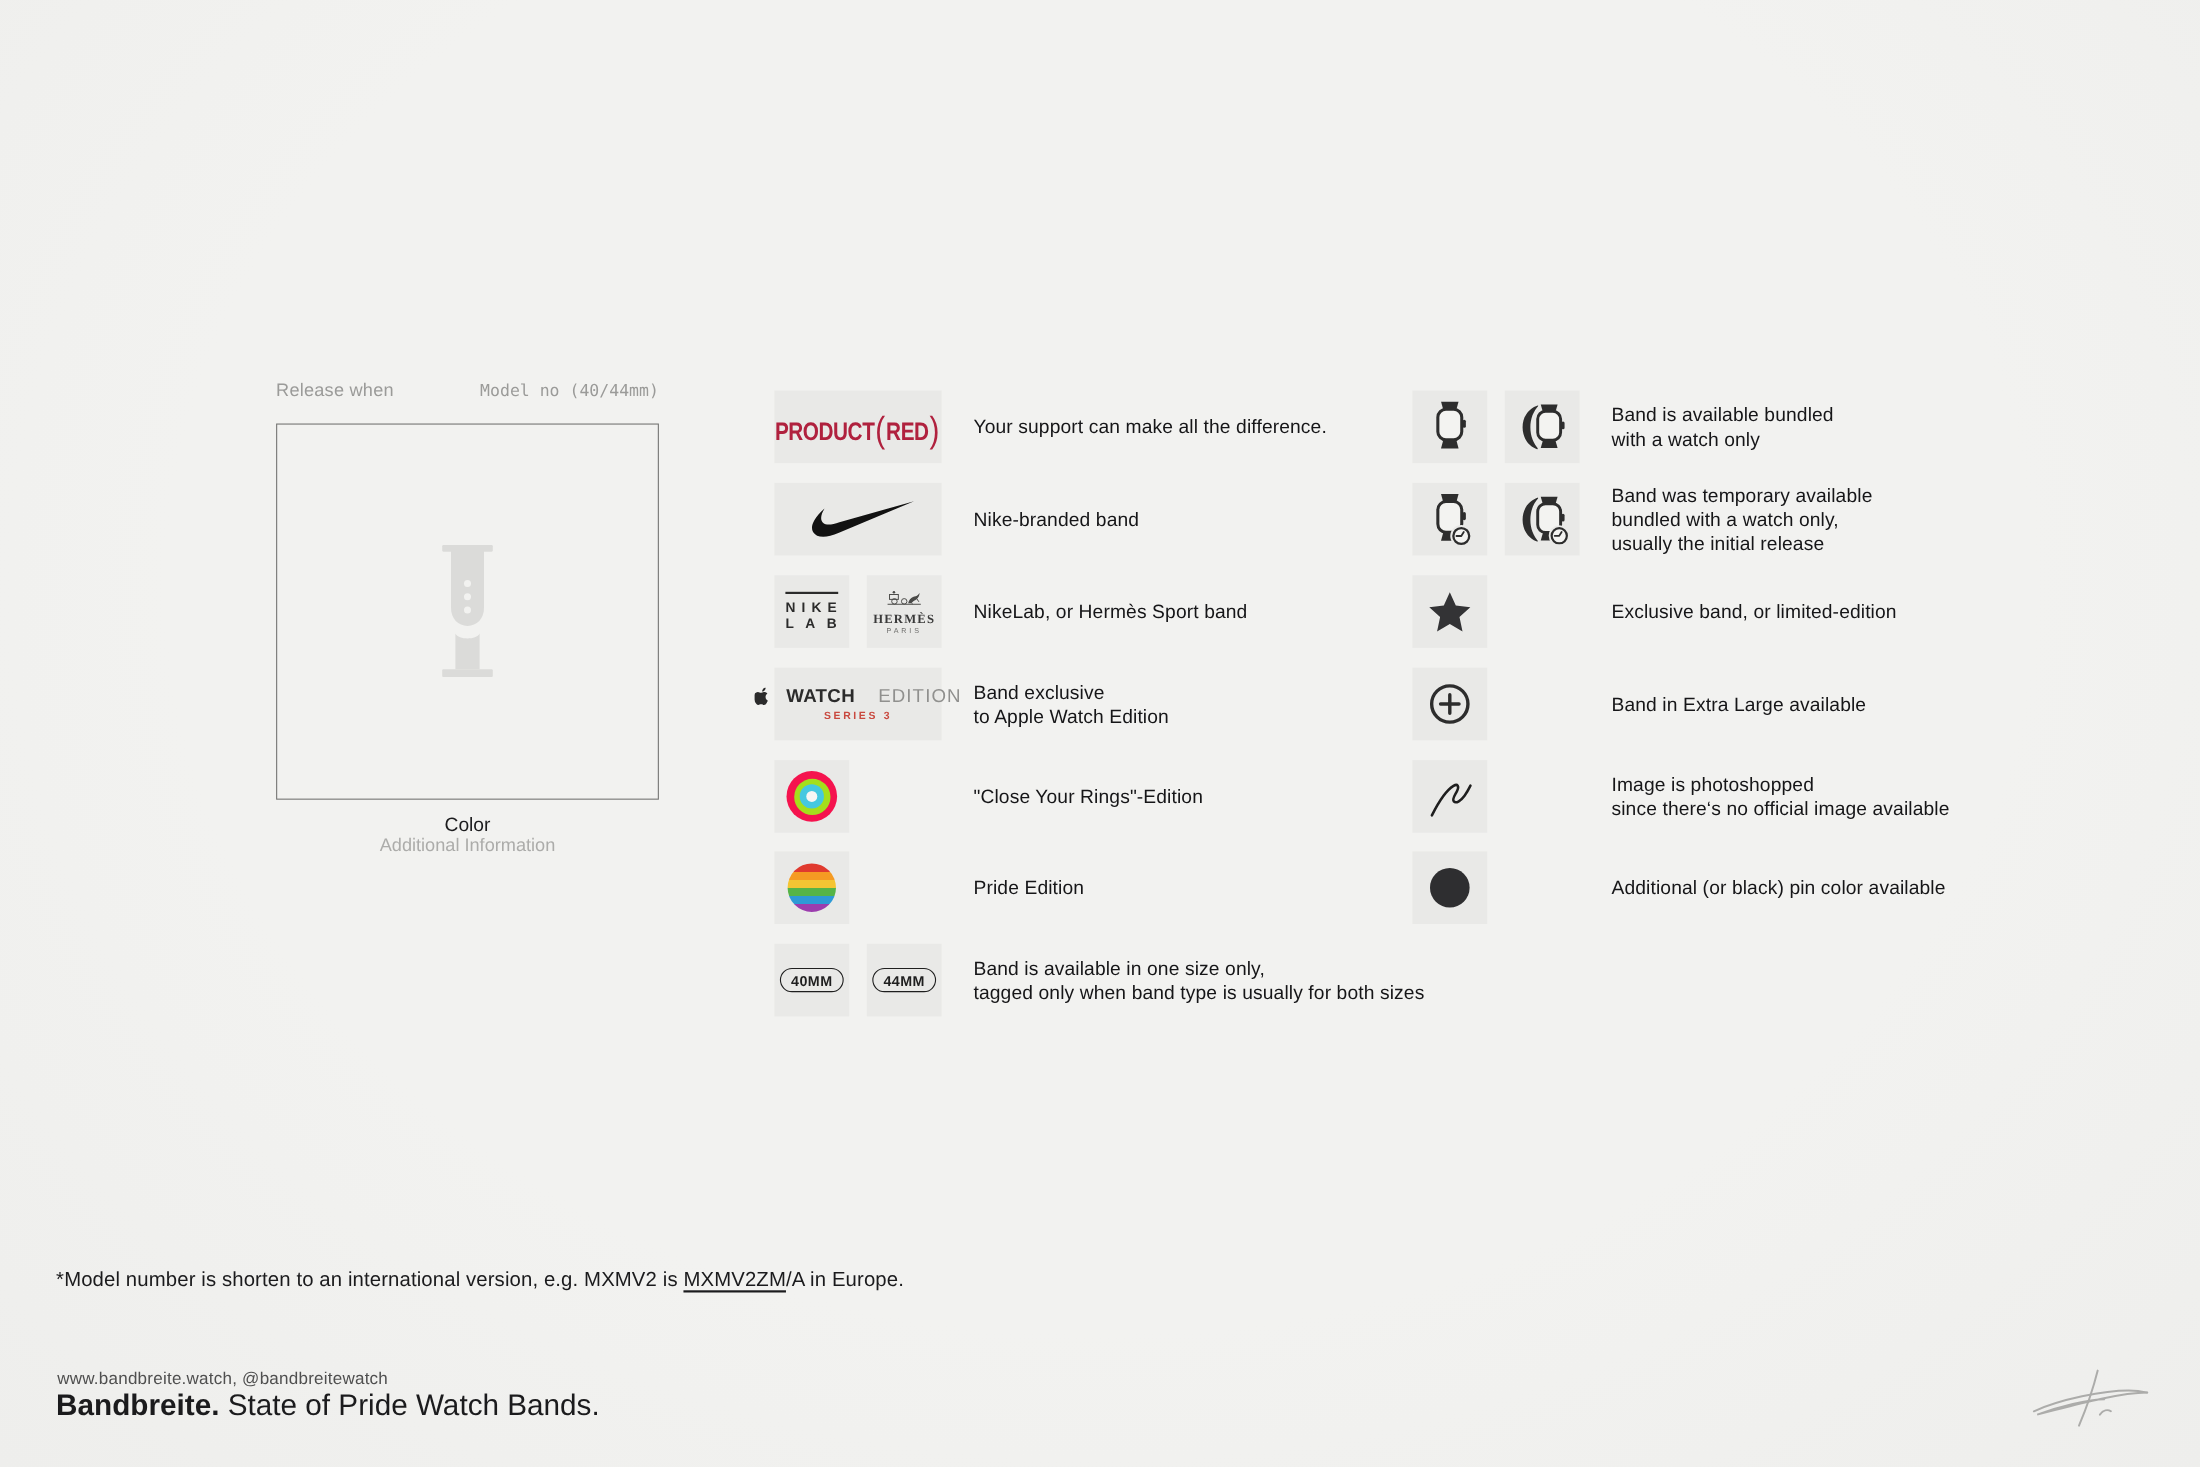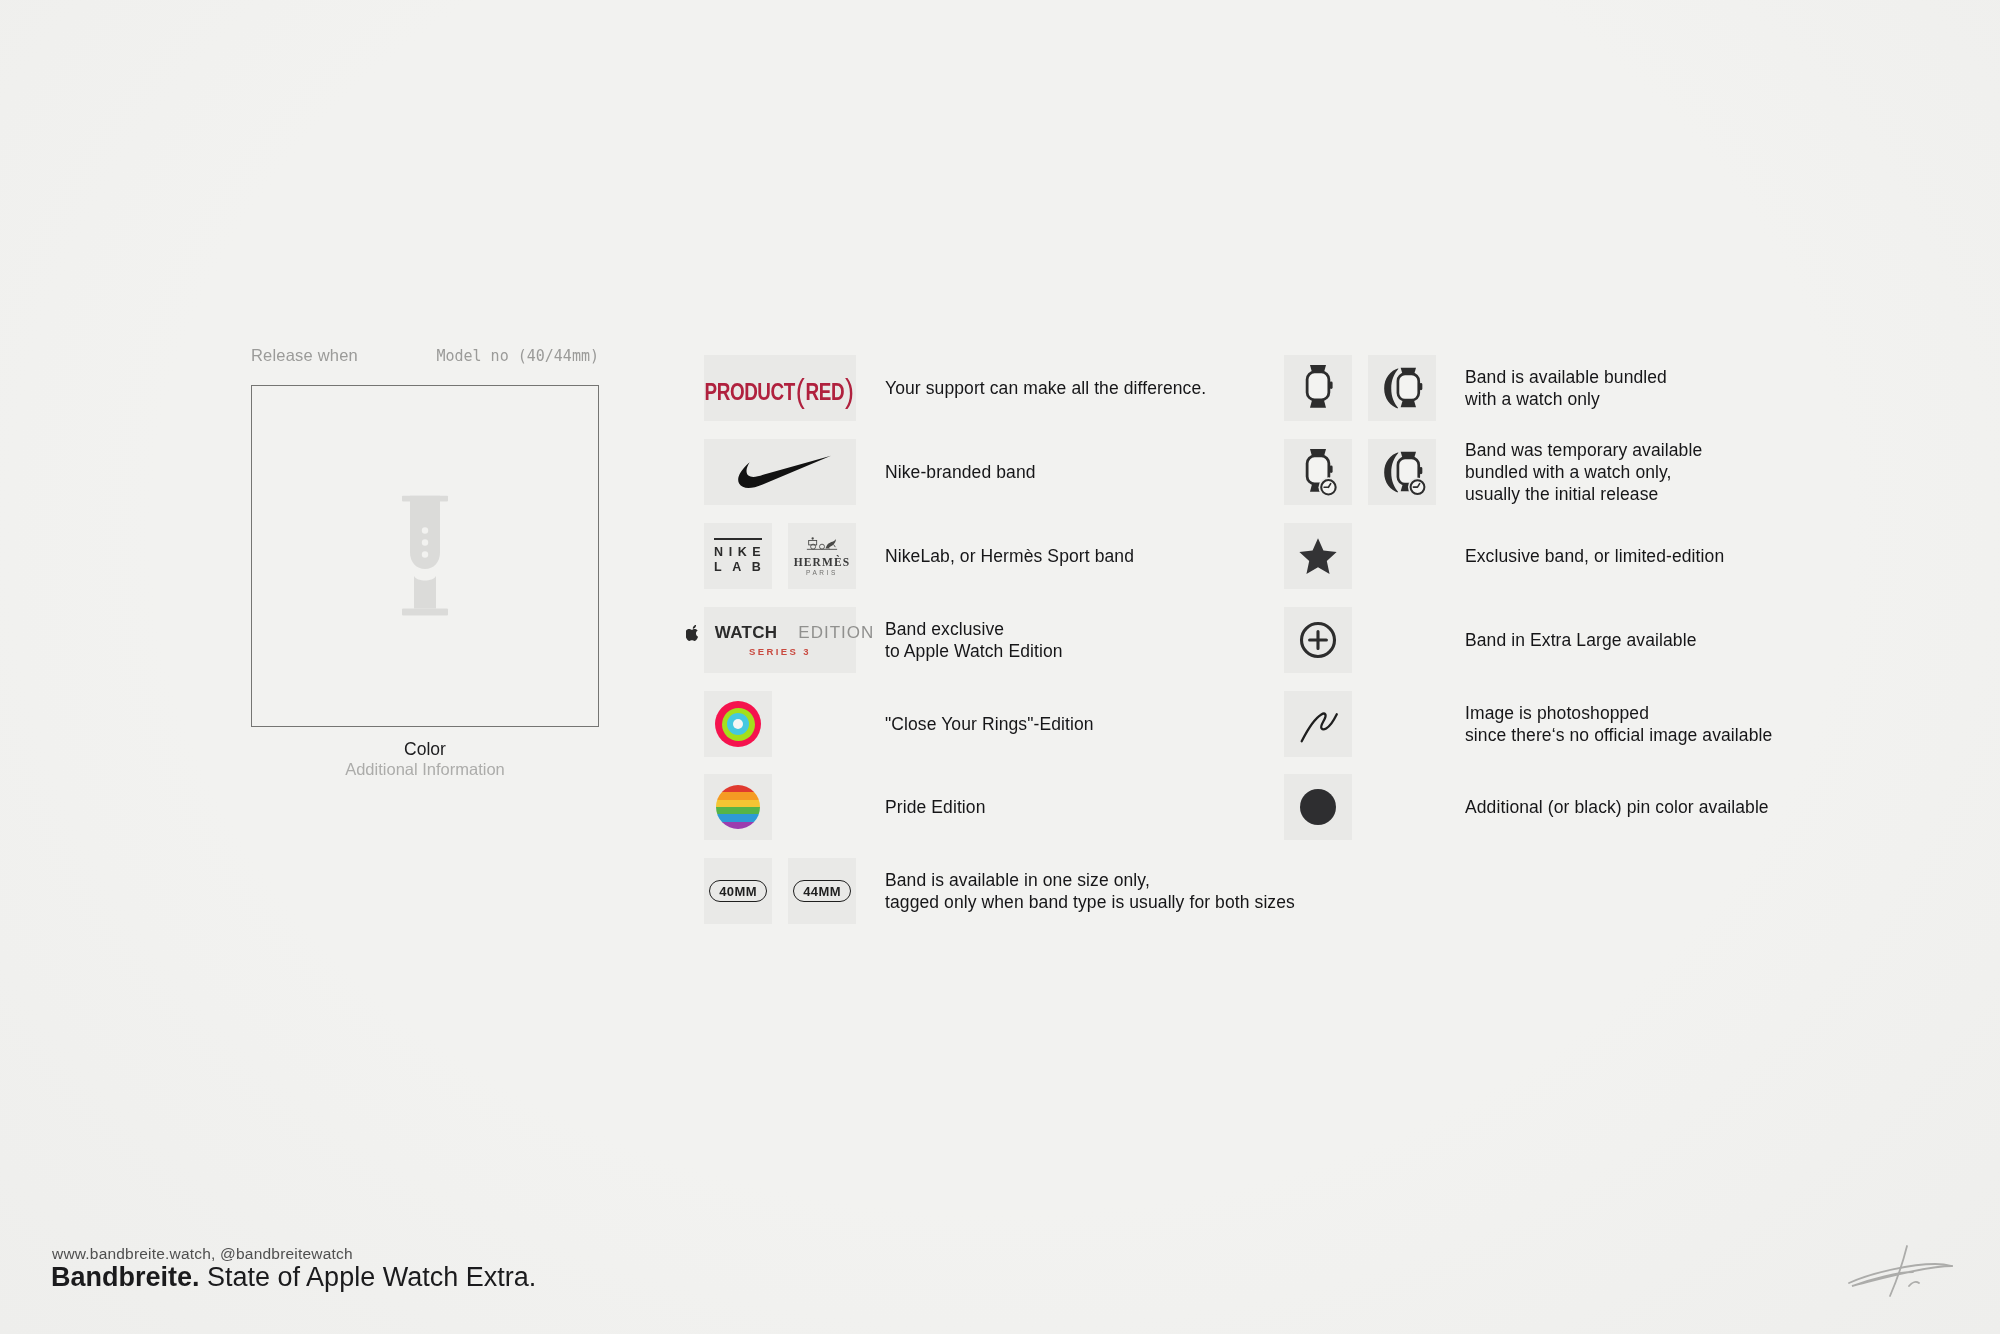--- a/index.html
+++ b/index.html
@@ -306,25 +306,28 @@
 
   <div class="row" style="left:1284px; top:773px;">
     <div class="tiles">
       <div class="tile sq">
         <div class="dot"></div>
       </div>
     </div>
     <div class="row-text">Additional (or black) pin color available</div>
   </div>
 
+  <div class="footnote">
+    <span>*Model number is shorten to an international version, e.g. MXMV2 is </span><span class="u">MXMV2ZM</span><span>/A in Europe.</span>
+  </div>
 
   <div class="footer-meta">www.bandbreite.watch, @bandbreitewatch</div>
 
   <div class="footer-title">
-    <span class="brand">Bandbreite.</span><span class="tagline"> State of Apple Watch Extra.</span>
+    <span class="brand">Bandbreite.</span><span class="tagline"> State of Pride Watch Bands.</span>
   </div>
 
   <svg class="signature" width="120" height="64" viewBox="0 0 120 64">
     <g fill="none" stroke="#ACACAA" stroke-width="1.8" stroke-linecap="round">
       <path d="M4 45 C28 34 68 26 90 26 C97 26 103 27 107 28"></path>
       <path d="M107 28 C78 28 28 43 7 48 C26 41 54 34 68 34"></path>
       <path d="M62 8 C58 24 51 44 45 58"></path>
       <path d="M64 48 C67 44 71 43 74 45"></path>
     </g>
   </svg>

